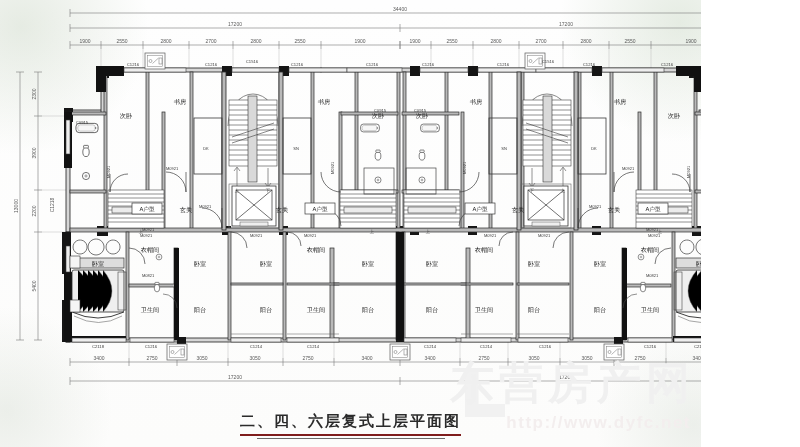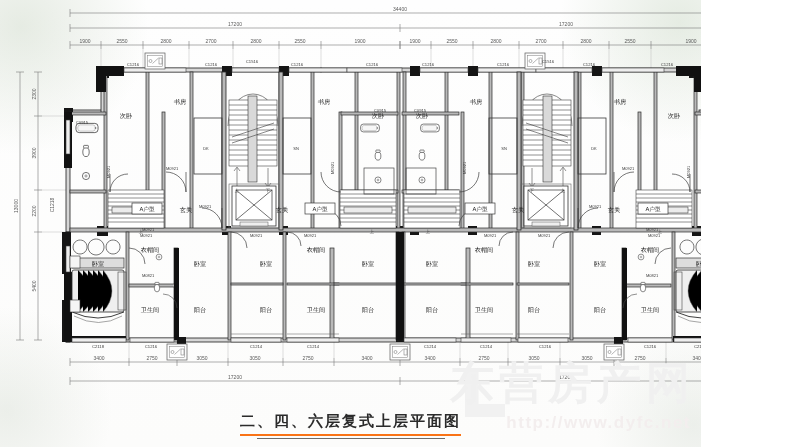--- a/index.html
+++ b/index.html
@@ -63,21 +63,21 @@
     text-align: center;
   }
   #plan-title {
     display: inline-block;
     font-family: "DejaVu Sans", "Liberation Sans", sans-serif;
     font-size: 15px;
     font-weight: bold;
     color: #2b2b2b;
     letter-spacing: 2px;
     padding-bottom: 3px;
-    border-bottom: 2px solid #f97316;
+    border-bottom: 2px solid #7f1d1d;
   }
   #title-underline2 {
     display:block;
     width: 188px;
     height: 1px;
     background: #6b6b6b;
     margin: 2px auto 0 auto;
   }
 </style>
 </head>

